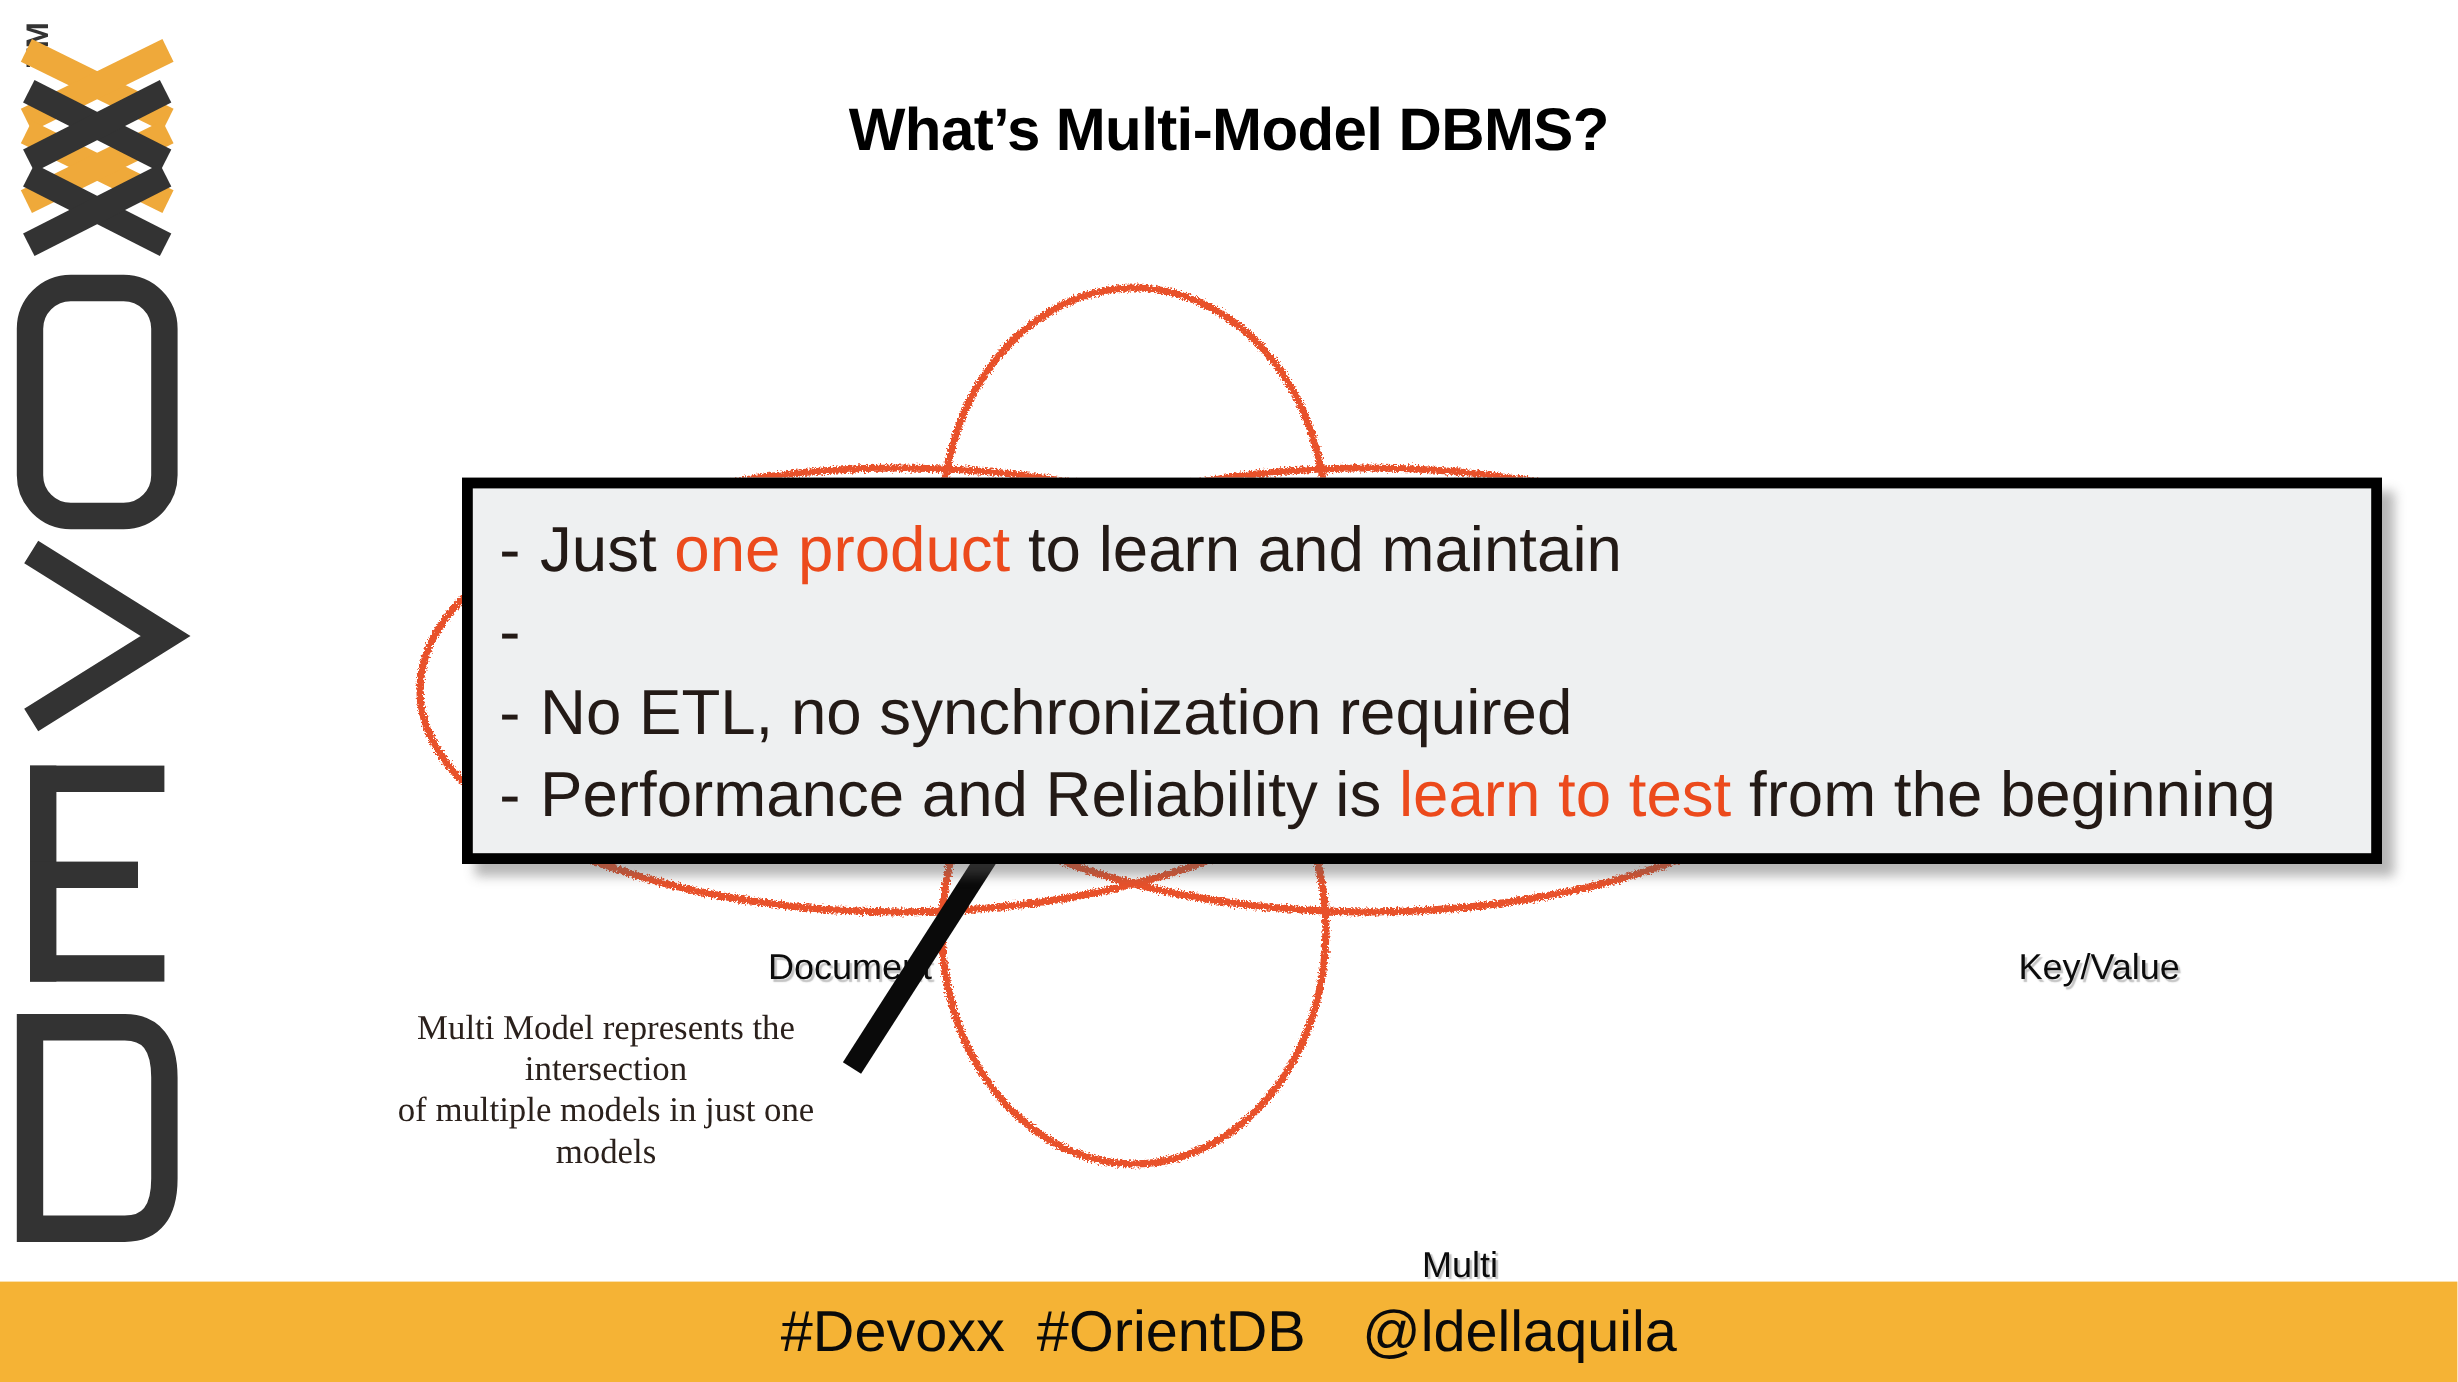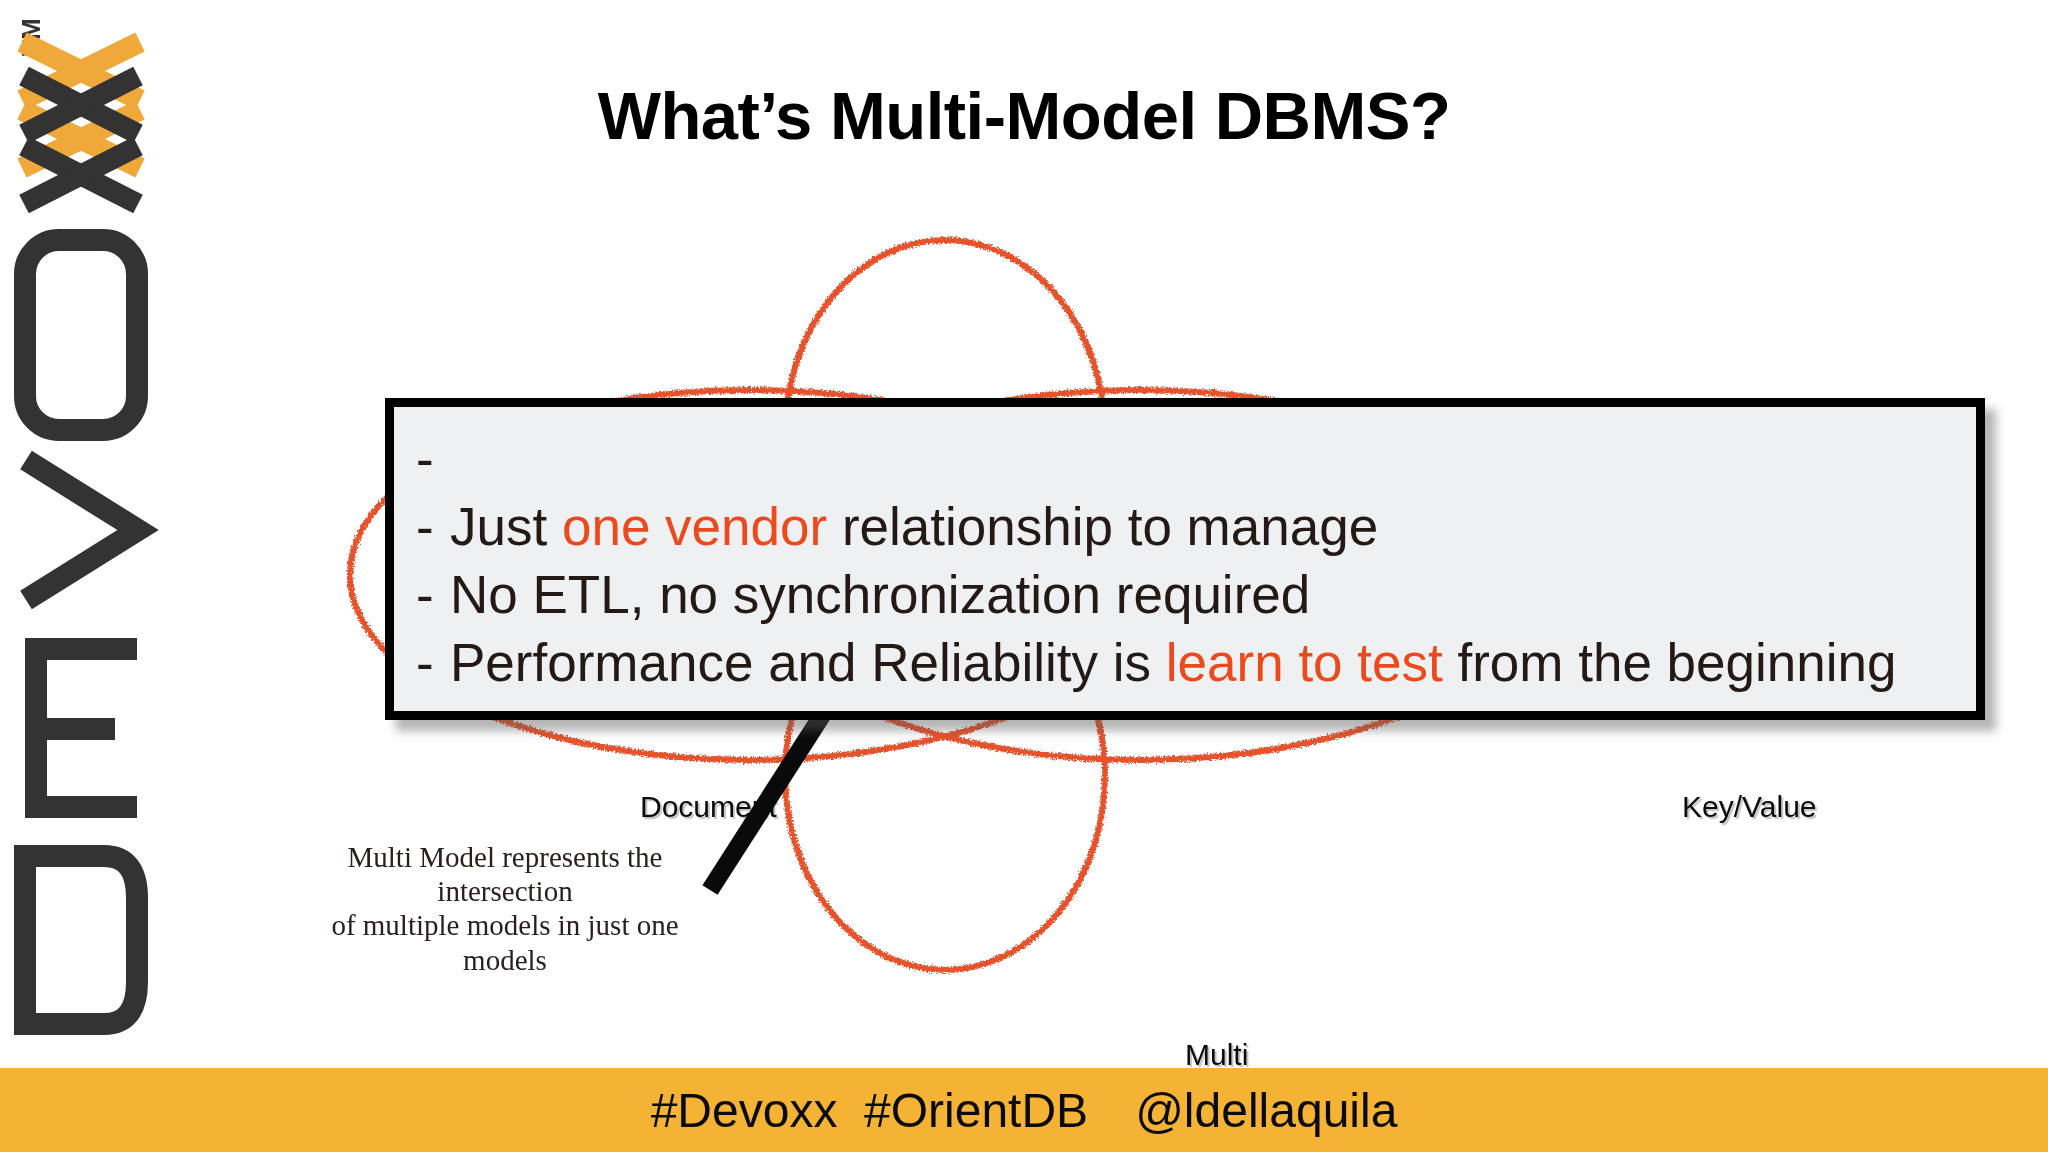--- a/index.html
+++ b/index.html
@@ -30,24 +30,24 @@
     width: 172px;
     height: 1060px;
   }
   #logo-svg { display: block; }
 
   
   #slide-title {
     position: absolute;
     left: 0;
     right: 0;
-    top: 36px;
+    top: 48px;
     text-align: center;
     font-family: "Liberation Sans Narrow", "Liberation Sans", sans-serif;
-    font-size: 67px;
+    font-size: 50px;
     line-height: 1.05;
     letter-spacing: -0.5px;
     color: #000000;
     white-space: nowrap;
   }
 
   
   #venn {
     position: absolute;
     left: 280px;
@@ -227,25 +227,25 @@
     <div>Multi Model represents the</div>
     <div>intersection</div>
     <div>of multiple models in just one</div>
     <div>models</div>
   </div>
 
   <div id="callout-box">
 
     <div class="callout-line">
       <span class="callout-dash">-</span>
-    </div>
-
-    <div class="callout-line">
-      <span class="callout-dash">-</span>
-      <span><span>Just </span><span class="hl">one vendor</span><span> relationship to manage</span></span>
+      <span><span>Just </span><span class="hl">one product</span><span> to learn and maintain</span></span>
+    </div>
+
+    <div class="callout-line">
+      <span class="callout-dash">-</span>
     </div>
 
     <div class="callout-line">
       <span class="callout-dash">-</span>
       <span><span>No ETL, no synchronization required</span><span class="hl"></span><span></span></span>
     </div>
 
     <div class="callout-line">
       <span class="callout-dash">-</span>
       <span><span>Performance and Reliability is </span><span class="hl">learn to test</span><span> from the beginning</span></span>

